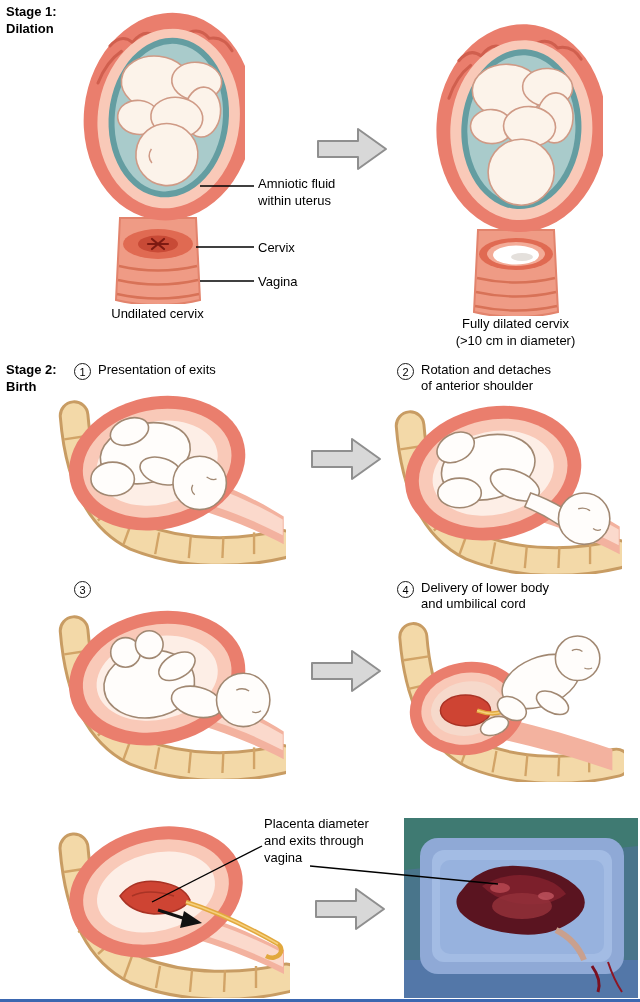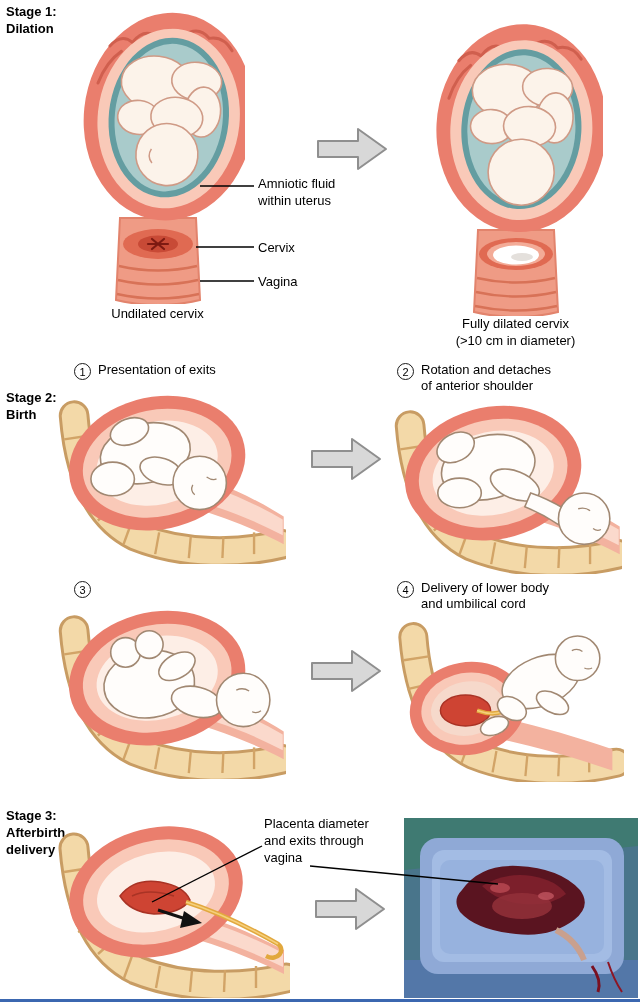--- a/index.html
+++ b/index.html
@@ -108,21 +108,21 @@
         <ellipse cx="88" cy="238" rx="37" ry="16" fill="#e06a52"></ellipse>
         <ellipse cx="88" cy="238" rx="29" ry="12" fill="#f3ab97"></ellipse>
         <ellipse cx="88" cy="239" rx="23" ry="9.5" fill="#ffffff"></ellipse>
         <ellipse cx="94" cy="241" rx="11" ry="4" fill="#e4e0dc"></ellipse>
       </g>
     </svg>
   </div>
   <div class="abs caption center" style="left:408px; top:316px; width:215px;">Fully dilated cervix
 (&gt;10 cm in diameter)</div>
 
-  <div class="abs stage-title" style="left:6px; top:362px;margin-top:28px;">Stage 2:
+  <div class="abs stage-title" style="left:6px; top:362px;">Stage 2:
 Birth</div>
 
   <div class="abs panel-head" style="left:74px; top:362px;">
     <span class="num">1</span>
     <span class="panel-caption">Presentation of exits</span>
   </div>
   <div class="abs" style="left:58px; top:388px;">
     <svg width="228" height="176" viewBox="0 0 230 178">
       <g>
         <path d="M16,28 C20,78 34,128 78,150 C128,170 184,168 226,158" fill="none" stroke="#c89c63" stroke-width="31" stroke-linecap="round"></path>
@@ -294,23 +294,20 @@
       <path d="M193,60 q4,2 8,0" stroke="#a18872" stroke-width="1.2" fill="none"></path>
     </svg>
   </div>
 
   <div class="abs" style="left:310px; top:648px;">
     <svg width="72" height="46" viewBox="0 0 72 46">
       <polygon points="2,15 42,15 42,3 70,23 42,43 42,31 2,31" fill="#d8d8d8" stroke="#8f8f8f" stroke-width="2" stroke-linejoin="round"></polygon>
     </svg>
   </div>
 
-  <div class="abs stage-title" style="left:6px; top:808px;">Stage 3:
-Afterbirth
-delivery</div>
 
   <div class="abs" style="left:58px; top:810px;">
     <svg width="232" height="188" viewBox="0 0 232 188">
       <g>
         <path d="M16,38 C20,88 34,138 78,160 C128,180 186,178 228,168" fill="none" stroke="#c89c63" stroke-width="31" stroke-linecap="round"></path>
         <path d="M16,38 C20,88 34,138 78,160 C128,180 186,178 228,168" fill="none" stroke="#f3d9a8" stroke-width="25" stroke-linecap="round"></path>
         <g stroke="#d2a467" stroke-width="2.4">
           <line x1="6" y1="62" x2="32" y2="58"></line>
             <line x1="10" y1="92" x2="36" y2="86"></line>
           <line x1="20" y1="122" x2="44" y2="112"></line>

